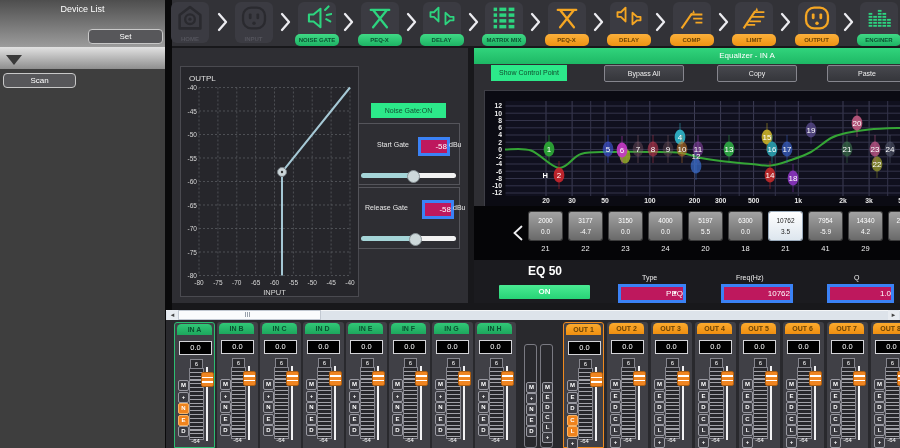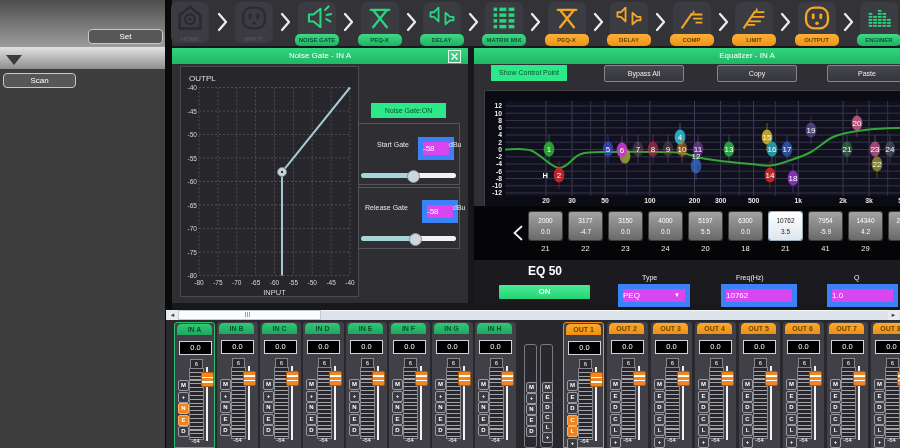--- a/index.html
+++ b/index.html
@@ -19,41 +19,42 @@
 .tlab{top:36px;width:44px;text-align:center;font-size:6px;font-weight:bold;color:#54545c;}
 .badge{top:34px;width:44px;height:12px;border-radius:5px;font-size:6px;font-weight:bold;text-align:center;line-height:12px;}
 .bgreen{background:linear-gradient(#3fd985,#1db364);color:#0c5232;}
 .borange{background:linear-gradient(#fbb03b,#ef9312);color:#6b4305;}
 .chev{top:12px;width:14px;height:20px;}
 
 .panel{background:#2e2e33;}
 .ptitle{left:0;top:0;height:16px;width:100%;background:linear-gradient(#31d47c,#1eb865);color:#fff;font-size:8px;text-align:center;line-height:16px;}
 .gbtn{height:17px;background:linear-gradient(#47484e,#35363b);border:1px solid #86868e;border-radius:2px;color:#eee;font-size:7px;text-align:center;}
 .greenbtn{background:linear-gradient(#3fe98d,#1ec873);border:1px solid #2ae080;color:#0a4f2c;font-size:7px;text-align:center;}
-.vbox{background:#d946ef;border:5px solid #3b82f6;color:#fff;font-size:8px;text-align:left;}
+.vbox{background:#be185d;border:3px solid #3b82f6;color:#fff;font-size:8px;text-align:right;}
 .lab7{font-size:7px;color:#e8e8e8;}
 
 .strip{top:322px;width:41px;height:126px;background:#404046;border-radius:3px 3px 0 0;}
 .shead{left:2px;top:1px;height:11px;font-size:7px;font-weight:bold;text-align:center;line-height:11px;border-radius:4.5px 4.5px 0 0;}
 .hgreen{background:linear-gradient(#31c877,#1da75d);color:#0a5230;}
 .horange{background:linear-gradient(#fbaa2e,#ef8f10);color:#6b4305;}
 .sval{left:4px;top:18px;width:31px;height:12px;background:#000;border:1px solid #d4d4d8;color:#fff;font-size:7.5px;text-align:center;line-height:12px;}
 .sbtnm{width:9px;height:9px;background:#3a3a40;border:1px solid #9a9aa2;border-radius:2px;color:#fff;font-size:6px;font-weight:bold;text-align:center;line-height:9px;}
 .sbtnm.on{background:#ef831d;border-color:#f8b468;}
 .meter{left:14px;top:36px;width:13px;height:87px;border:1px solid #85858d;background:repeating-linear-gradient(#28282c 0px,#28282c 2.75px,#a2a2a8 2.75px,#a2a2a8 3.85px);}
 .m6{left:15px;top:36px;width:11px;height:8px;background:#2a2a2e;border:1px solid #85858d;color:#fff;font-size:6px;text-align:center;line-height:8px;}
 .ftrack{left:31px;top:44px;width:2px;height:74px;background:#f2f2f4;}
 .fthumb{left:26px;top:49px;width:11px;height:13px;border-radius:2px;background:linear-gradient(#f08521 0 3.5px,#fff 3.5px 5px,#f08521 5px 8px,#fff 8px 9.5px,#f08521 9.5px 13px);border:0.5px solid #b05f10;}
 </style>
 </head>
 <body>
 <div id="app">
 <div class="abs" id="toolbar"></div>
 <div class="abs" id="side">
   <div class="abs" id="sidegrad"></div>
+  <div class="abs" id="sidetitle">Device List</div>
   <div class="abs sbtn" style="left:3px;width:71px;margin-top:44px;">Scan</div>
   <div class="abs sbtn" style="left:88px;width:73px;">Set</div>
   <div class="abs" id="treebar"></div>
   <div class="abs" id="tri"></div>
 </div>
 <div class="abs" id="divider"></div>
 <div class="abs tile" style="left:171px;"></div>
 <svg class="abs" style="left:175px;top:3px;" width="30" height="30" viewBox="0 0 26 26">
       <path d="M13 3.5l9 7V22H4V10.5z" fill="none" stroke="#2a2a2f" stroke-width="2.2" stroke-linejoin="round"></path>
       <circle cx="13" cy="14" r="4.2" fill="none" stroke="#2a2a2f" stroke-width="2"></circle>
@@ -188,25 +189,20 @@
 <svg class="abs chev" style="left:715.75px;" viewBox="0 0 14 20">
       <path d="M4 2l7 8-7 8" fill="none" stroke="#ececf0" stroke-width="2.3" stroke-linecap="round" stroke-linejoin="round"></path>
     </svg>
 <svg class="abs chev" style="left:778.25px;" viewBox="0 0 14 20">
       <path d="M4 2l7 8-7 8" fill="none" stroke="#ececf0" stroke-width="2.3" stroke-linecap="round" stroke-linejoin="round"></path>
     </svg>
 <svg class="abs chev" style="left:840.75px;" viewBox="0 0 14 20">
       <path d="M4 2l7 8-7 8" fill="none" stroke="#ececf0" stroke-width="2.3" stroke-linecap="round" stroke-linejoin="round"></path>
     </svg>
 <div class="abs panel" style="left:172px;top:48px;width:296px;height:255px;">
-<div class="abs ptitle">Noise Gate - IN A<div class="abs" style="right:7px;top:2px;width:11px;height:11px;border:1px solid #e8faf0;background:rgba(255,255,255,0.10);">
-          <svg width="11" height="11" viewBox="0 0 11 11" style="display:block">
-            <path d="M2.5 2.5l6 6M8.5 2.5l-6 6" stroke="#fff" stroke-width="1.3"></path>
-          </svg>
-        </div></div>
 <svg class="abs" style="left:8px;top:18px;background:#26262b;border:1px solid #4a4a50;" width="177" height="229" viewBox="0 0 177 229">
         <text x="8" y="14" fill="#e0e0e0" font-size="8" font-family="Liberation Sans">OUTPL</text>
         <line x1="18.0" y1="20.5" x2="18.0" y2="208.5" stroke="#585a60" stroke-width="0.8" stroke-dasharray="2 2"></line>
         <line x1="36.9" y1="20.5" x2="36.9" y2="208.5" stroke="#585a60" stroke-width="0.8" stroke-dasharray="2 2"></line>
         <line x1="55.8" y1="20.5" x2="55.8" y2="208.5" stroke="#585a60" stroke-width="0.8" stroke-dasharray="2 2"></line>
         <line x1="74.6" y1="20.5" x2="74.6" y2="208.5" stroke="#585a60" stroke-width="0.8" stroke-dasharray="2 2"></line>
         <line x1="93.5" y1="20.5" x2="93.5" y2="208.5" stroke="#585a60" stroke-width="0.8" stroke-dasharray="2 2"></line>
         <line x1="112.4" y1="20.5" x2="112.4" y2="208.5" stroke="#585a60" stroke-width="0.8" stroke-dasharray="2 2"></line>
         <line x1="131.2" y1="20.5" x2="131.2" y2="208.5" stroke="#585a60" stroke-width="0.8" stroke-dasharray="2 2"></line>
         <line x1="150.1" y1="20.5" x2="150.1" y2="208.5" stroke="#585a60" stroke-width="0.8" stroke-dasharray="2 2"></line>

